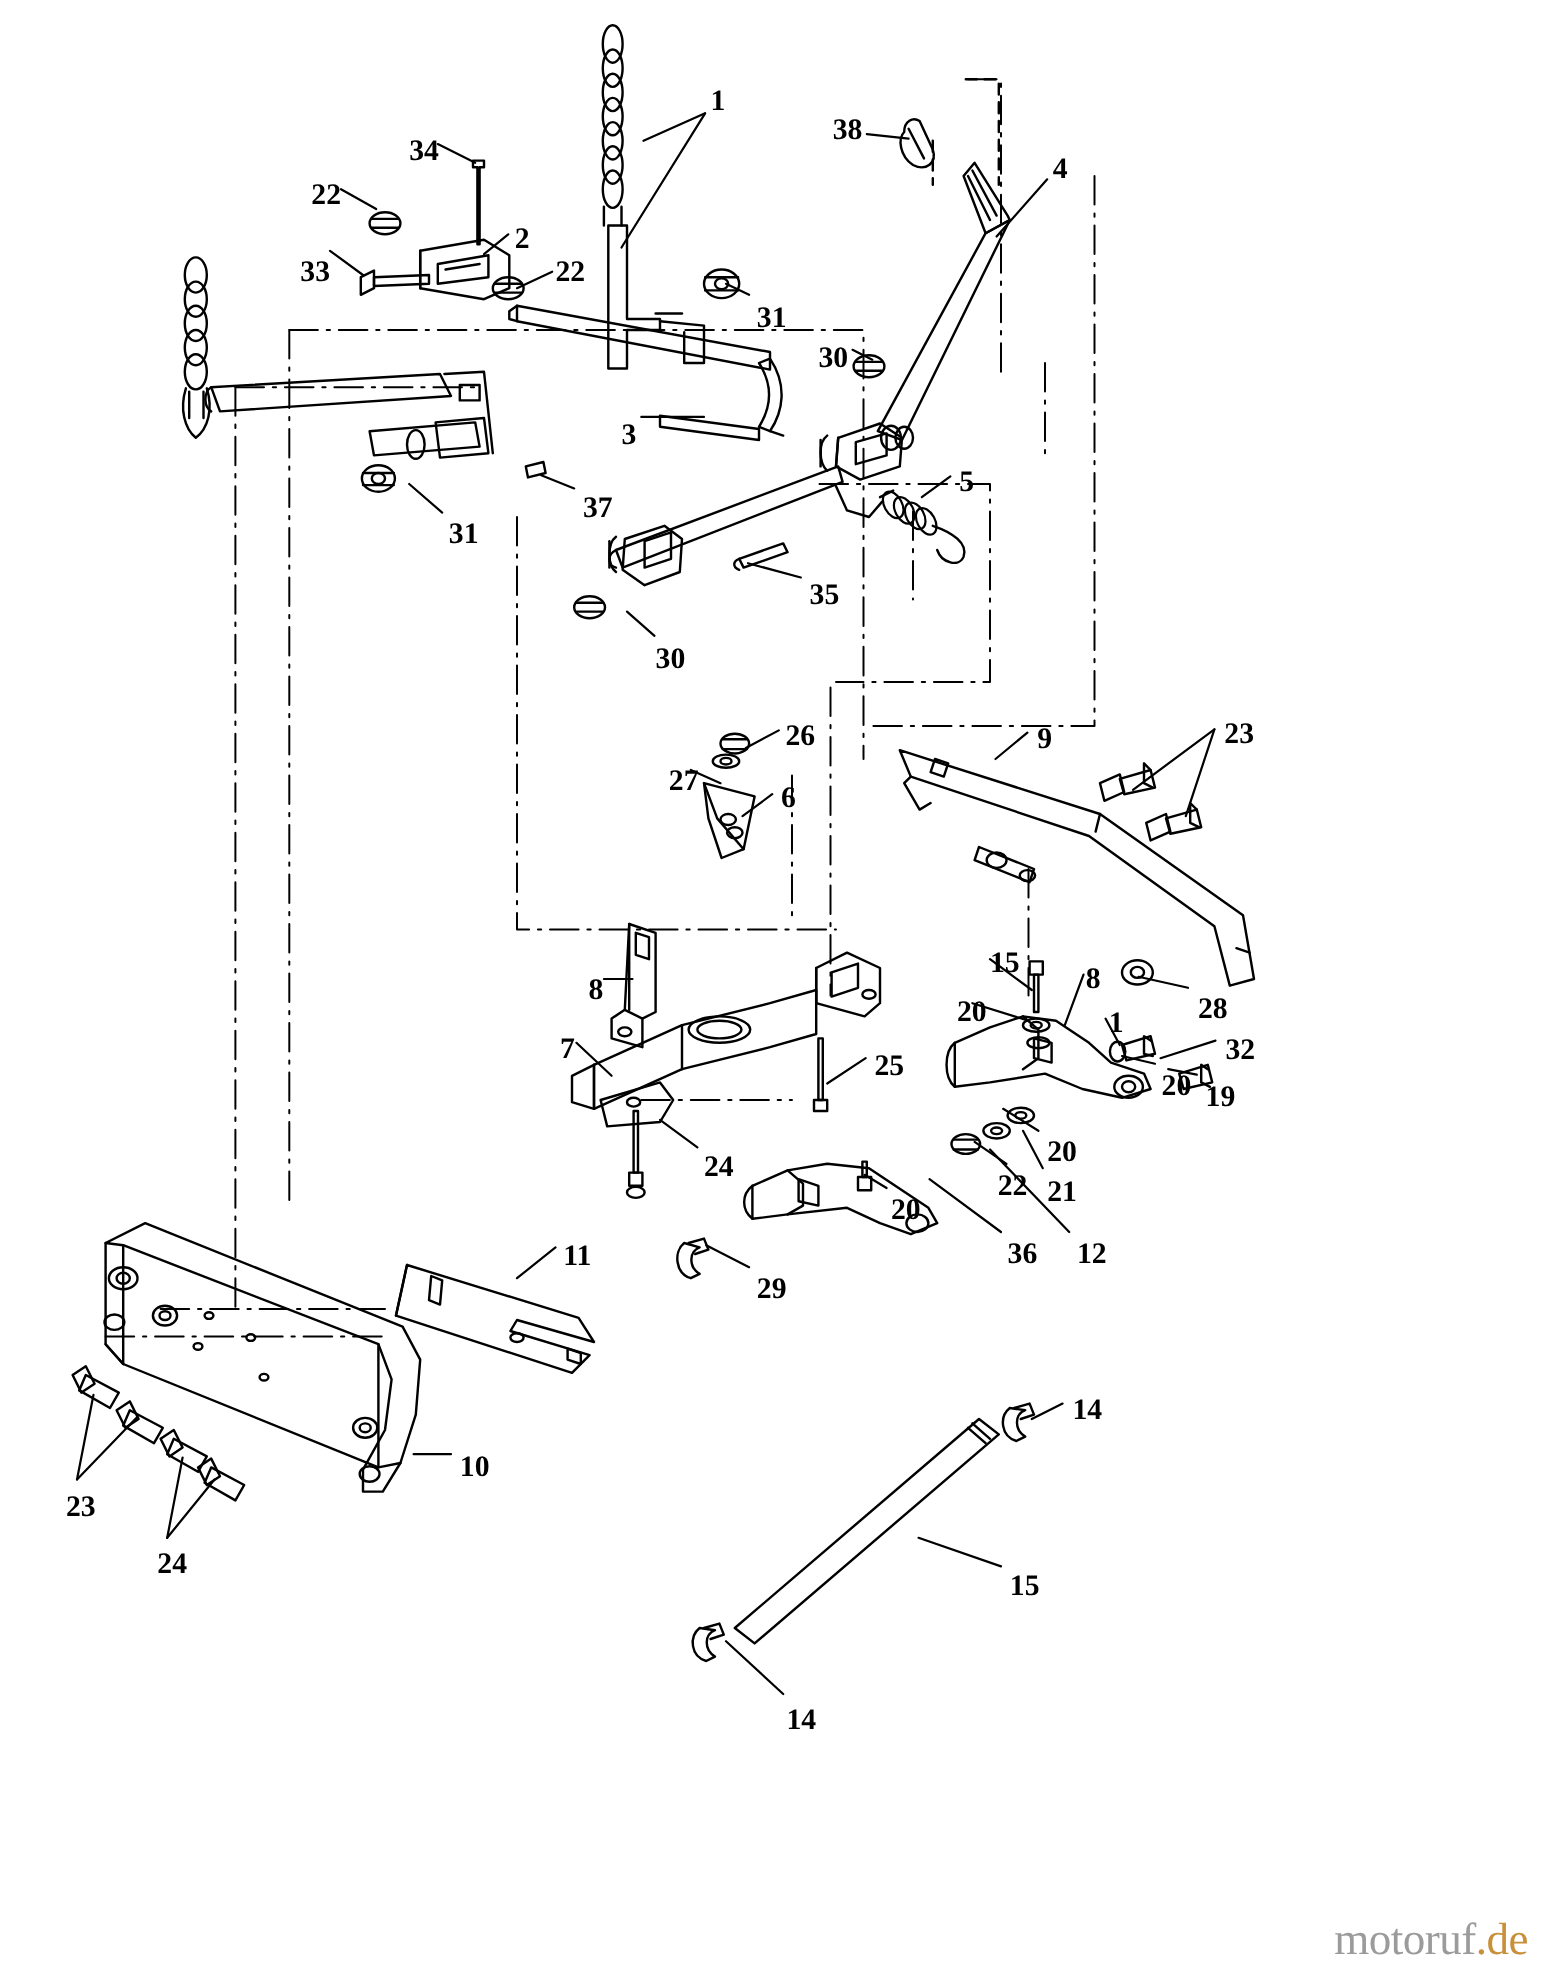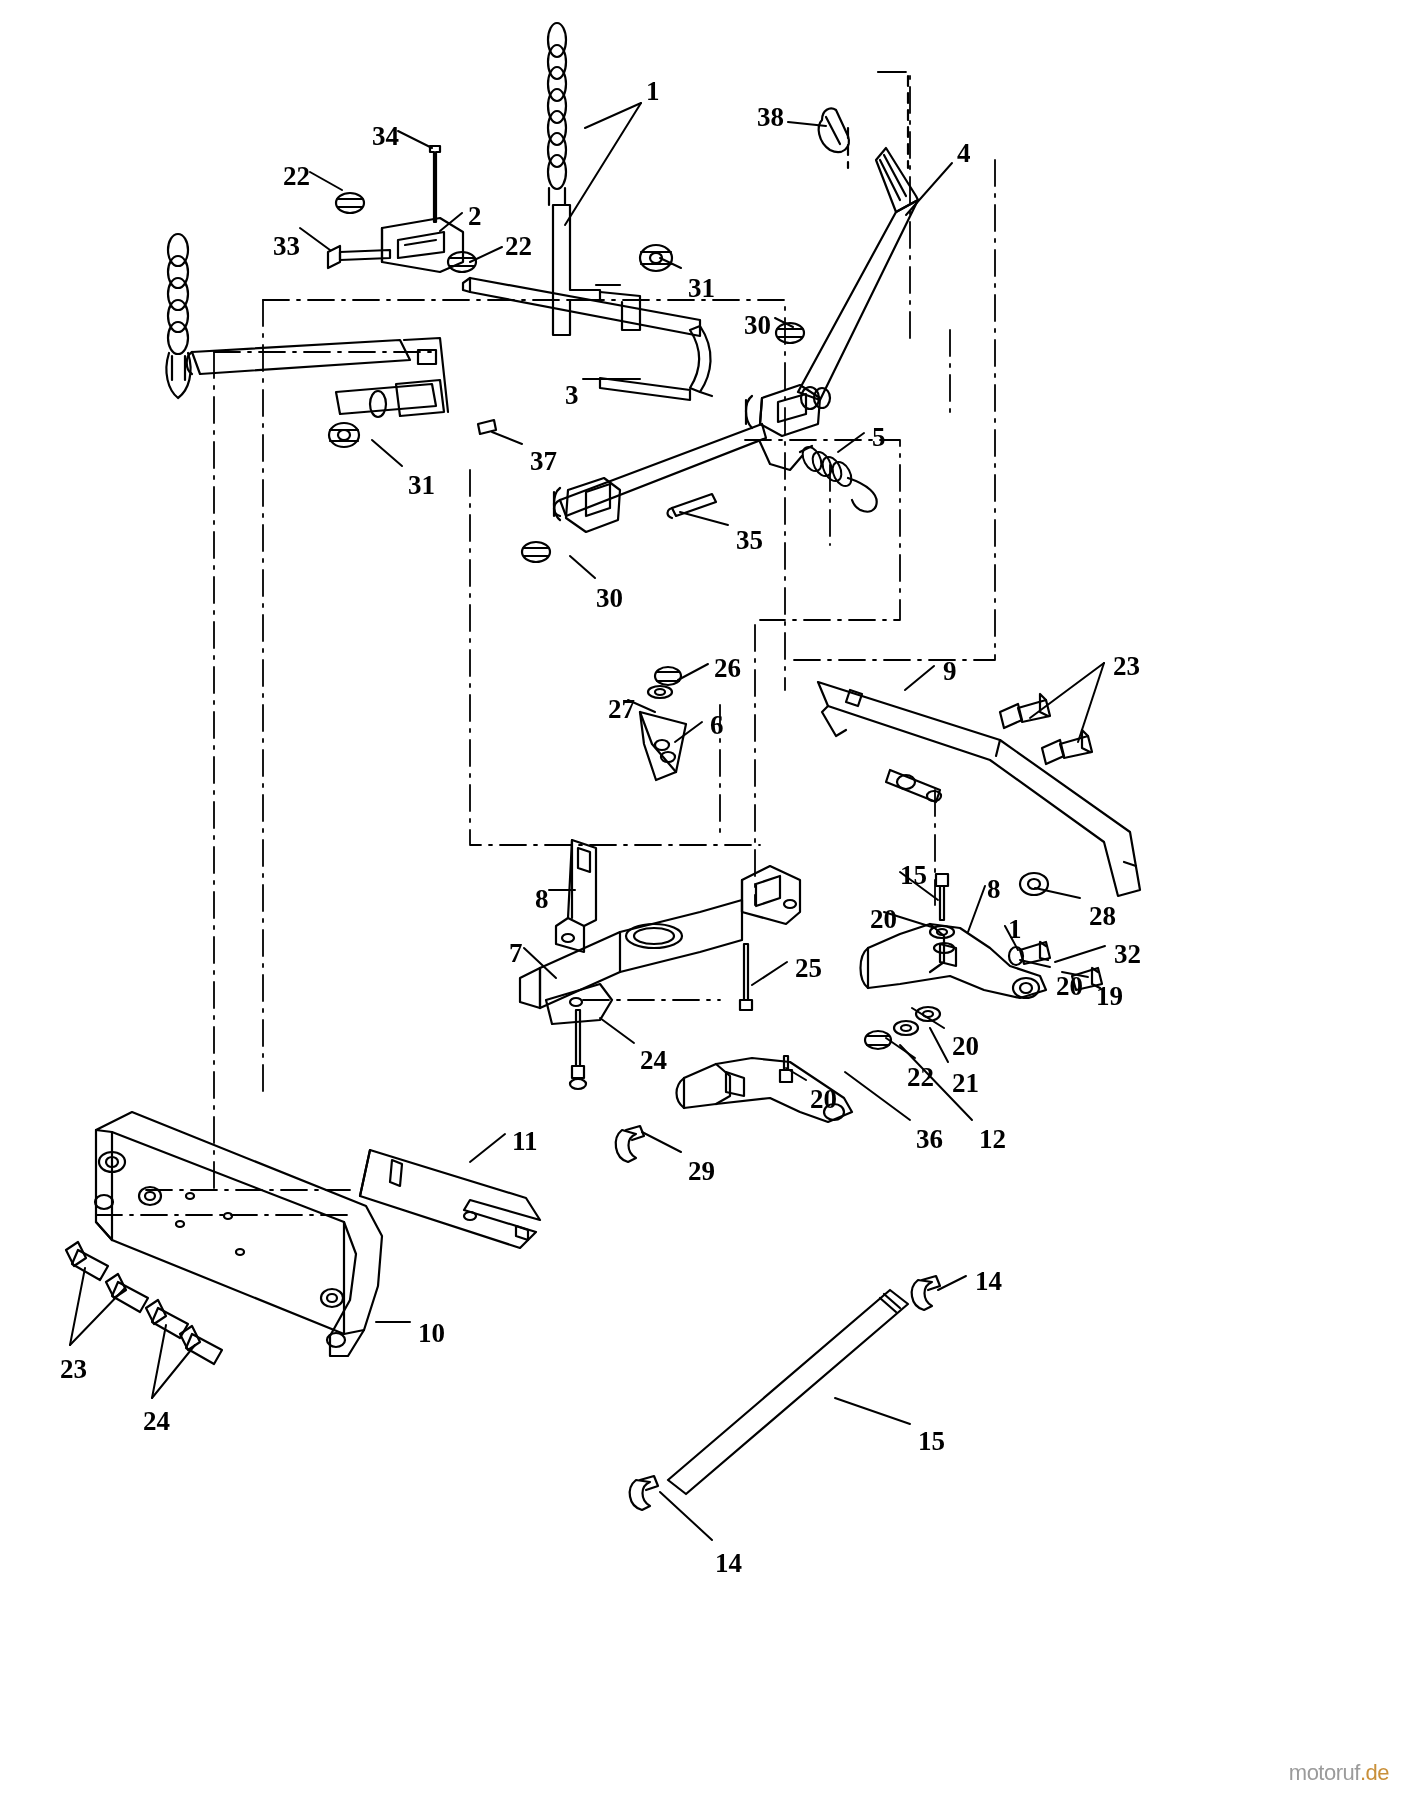--- a/index.html
+++ b/index.html
@@ -30,22 +30,22 @@
     font-size: 27px;
     font-weight: bold;
     color: #000000;
     white-space: nowrap;
     line-height: 1;
   }
   #watermark {
     position: absolute;
     right: 18px;
     bottom: 14px;
-    font-family: Liberation Sans, sans-serif;
-    font-size: 22px;
+    font-family: Liberation Serif, serif;
+    font-size: 41px;
     letter-spacing: -0.5px;
     white-space: nowrap;
   }
   #watermark .wm-main {
     color: #9b9b9b;
     font-weight: normal;
   }
   #watermark .wm-de {
     color: #c9903a;
     font-weight: normal;

